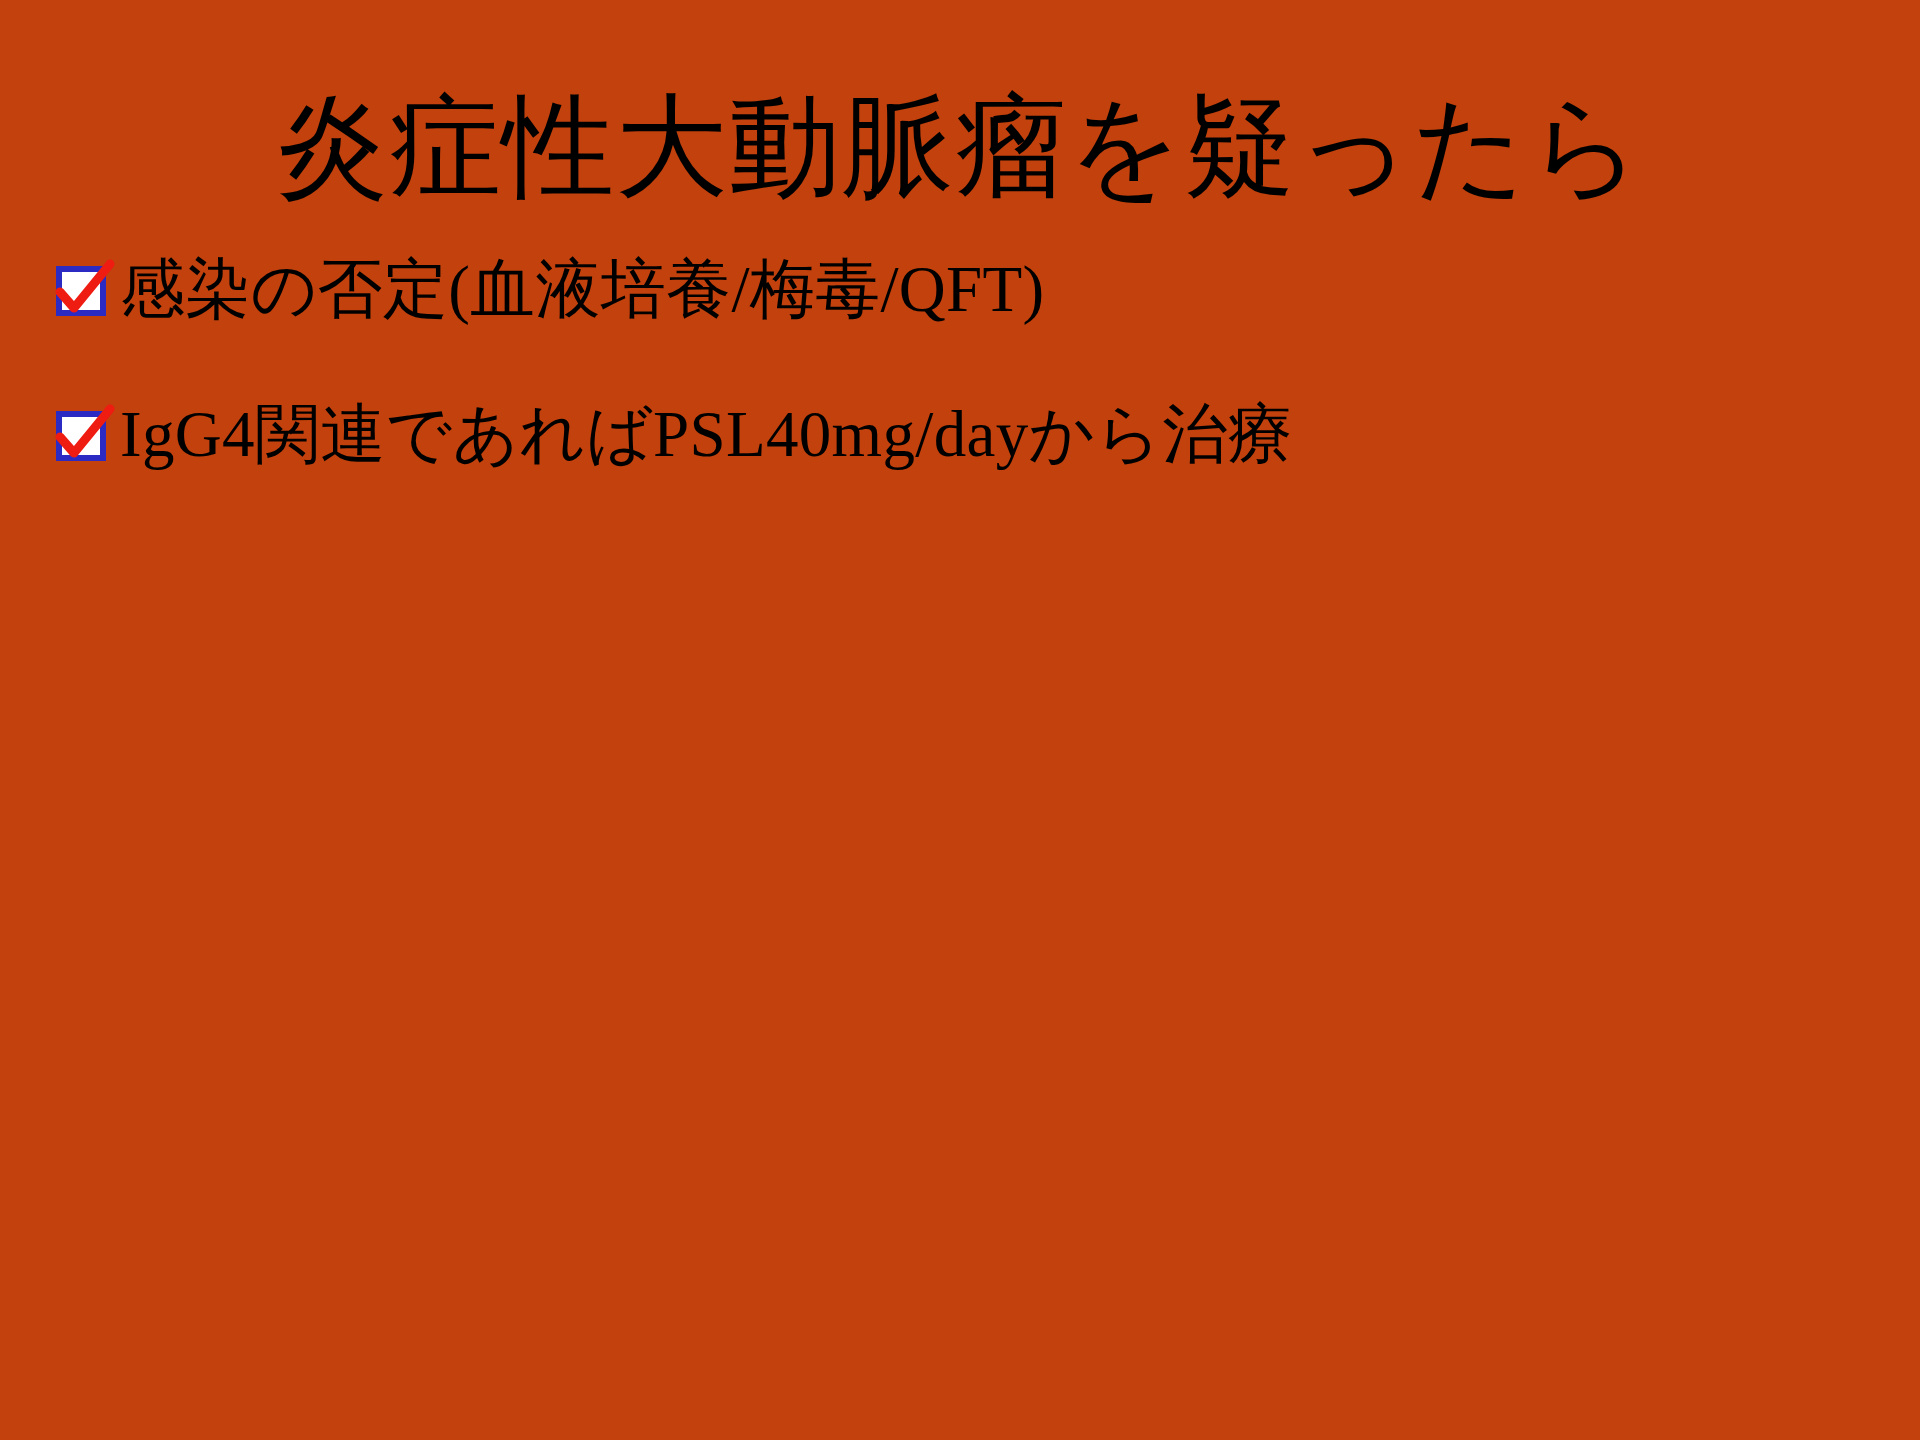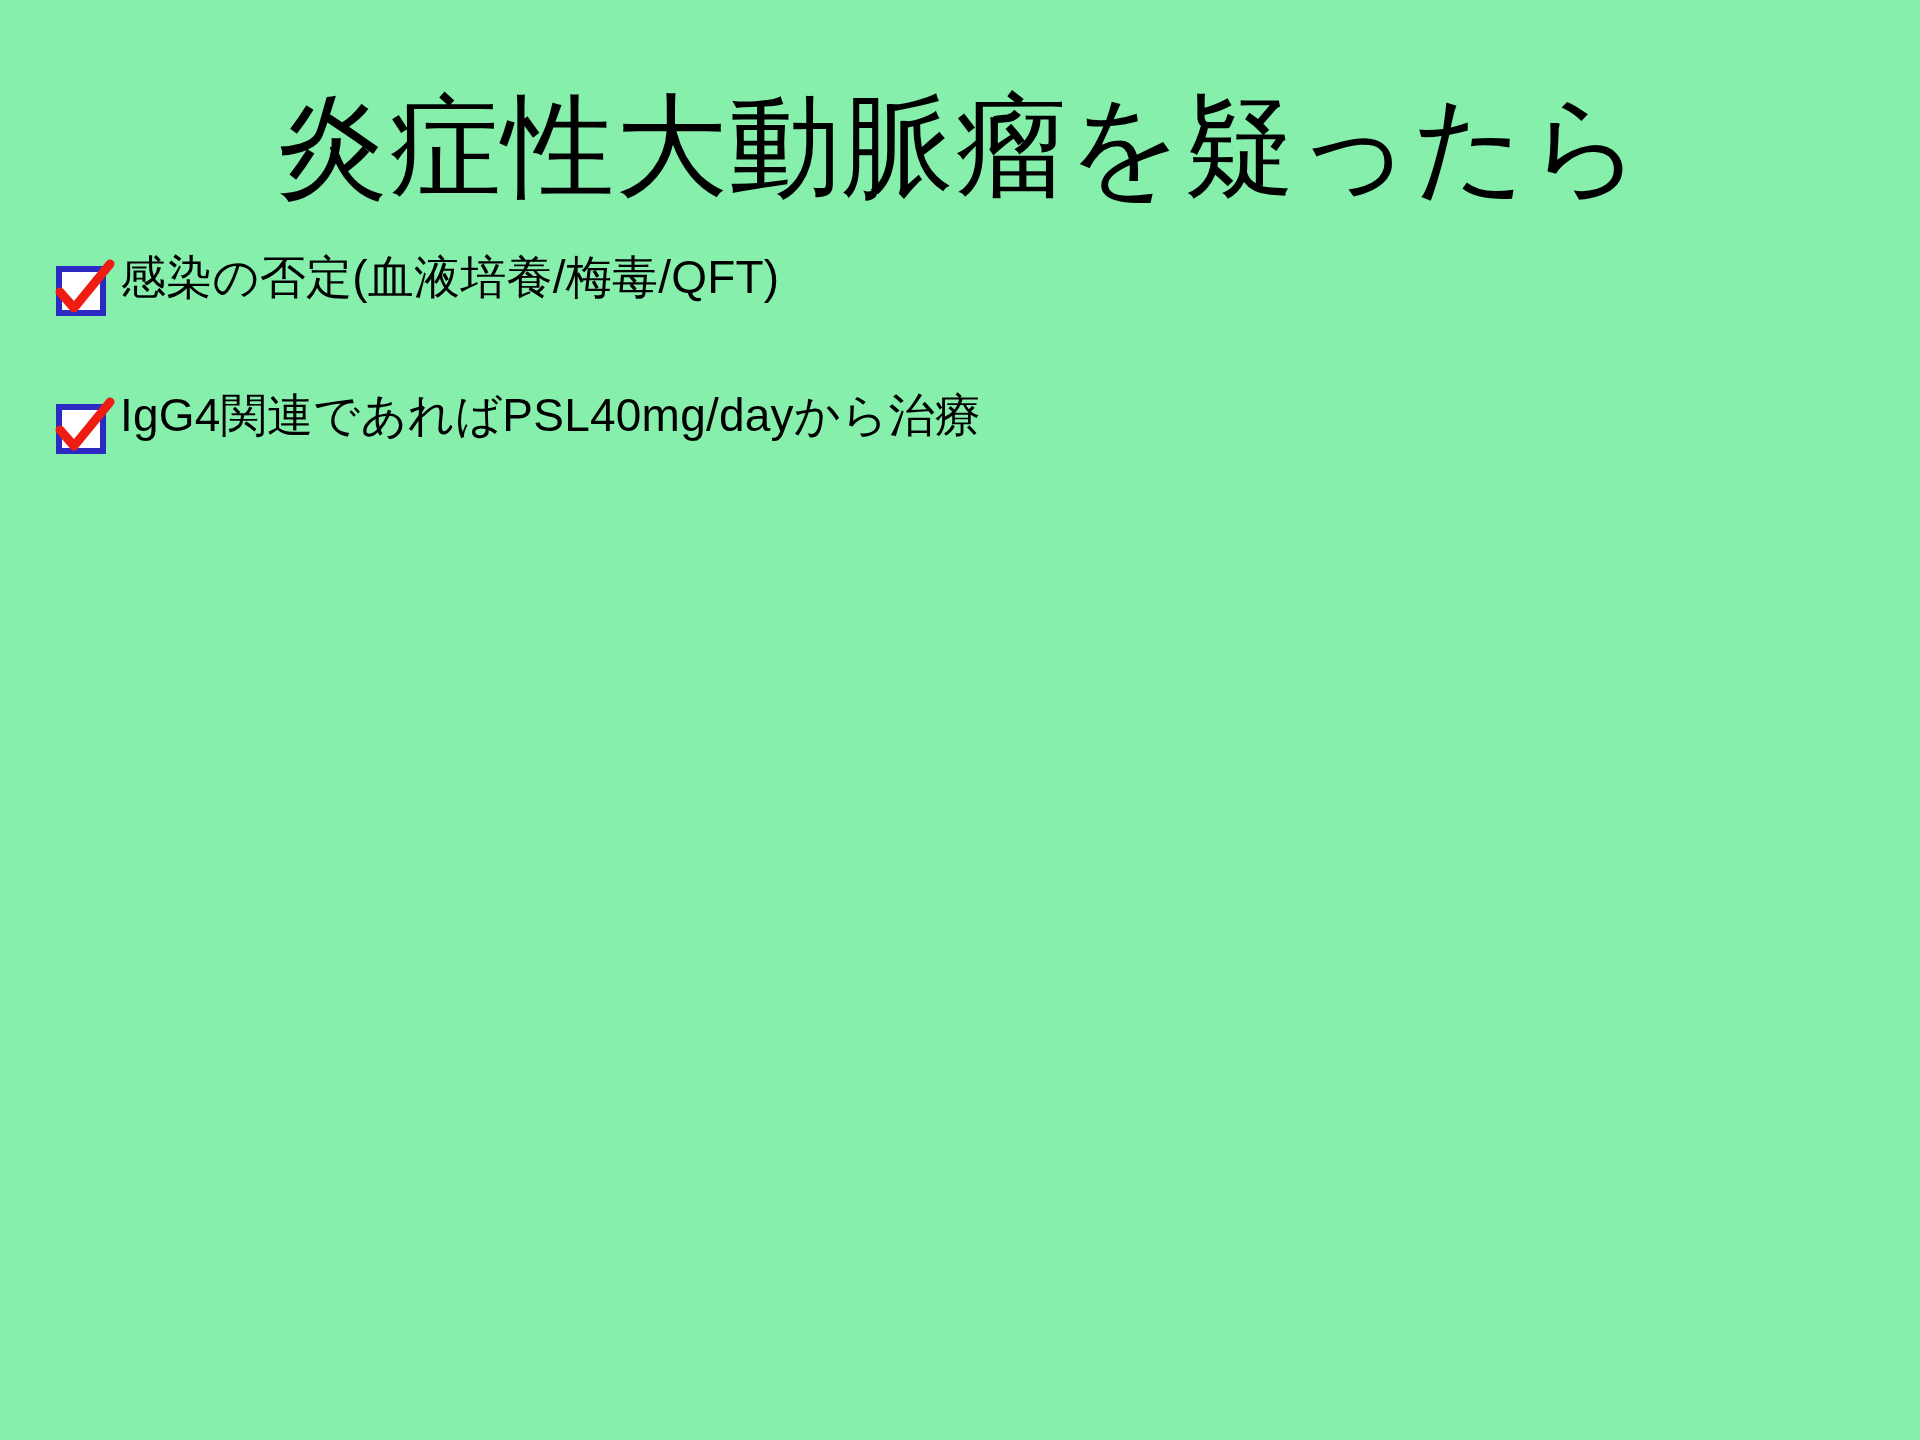--- a/index.html
+++ b/index.html
@@ -12,21 +12,21 @@
     height: 1440px;
     font-family: "Liberation Sans", "DejaVu Sans", sans-serif;
     color: #000000;
     overflow: hidden;
   }
   .slide {
     position: relative;
     width: 1920px;
     height: 1440px;
     box-sizing: border-box;
-    background: #86efac;
+    background: #c2410c;
   }
   .slide-title {
     text-align: center;
     font-size: 112px;
     line-height: 1.05;
     font-weight: normal;
     letter-spacing: 0.01em;
     margin: 0;
     padding: 88px 60px 10px 60px;
     white-space: nowrap;
@@ -65,25 +65,26 @@
   }
   .checkbox-icon svg {
     position: absolute;
     left: 0;
     top: 0;
     width: 66px;
     height: 66px;
     overflow: visible;
   }
   .bullet-text {
-    font-size: 46px;
+    font-size: 65px;
     line-height: 1.35;
     letter-spacing: 0.005em;
     padding-top: 0;
     flex: 1 1 auto;
+    font-family: Liberation Serif, serif;
   }
   .indent-wrap {
     text-indent: 0;
   }
 </style>
 </head>
 <body>
 
 <div class="slide">
 

